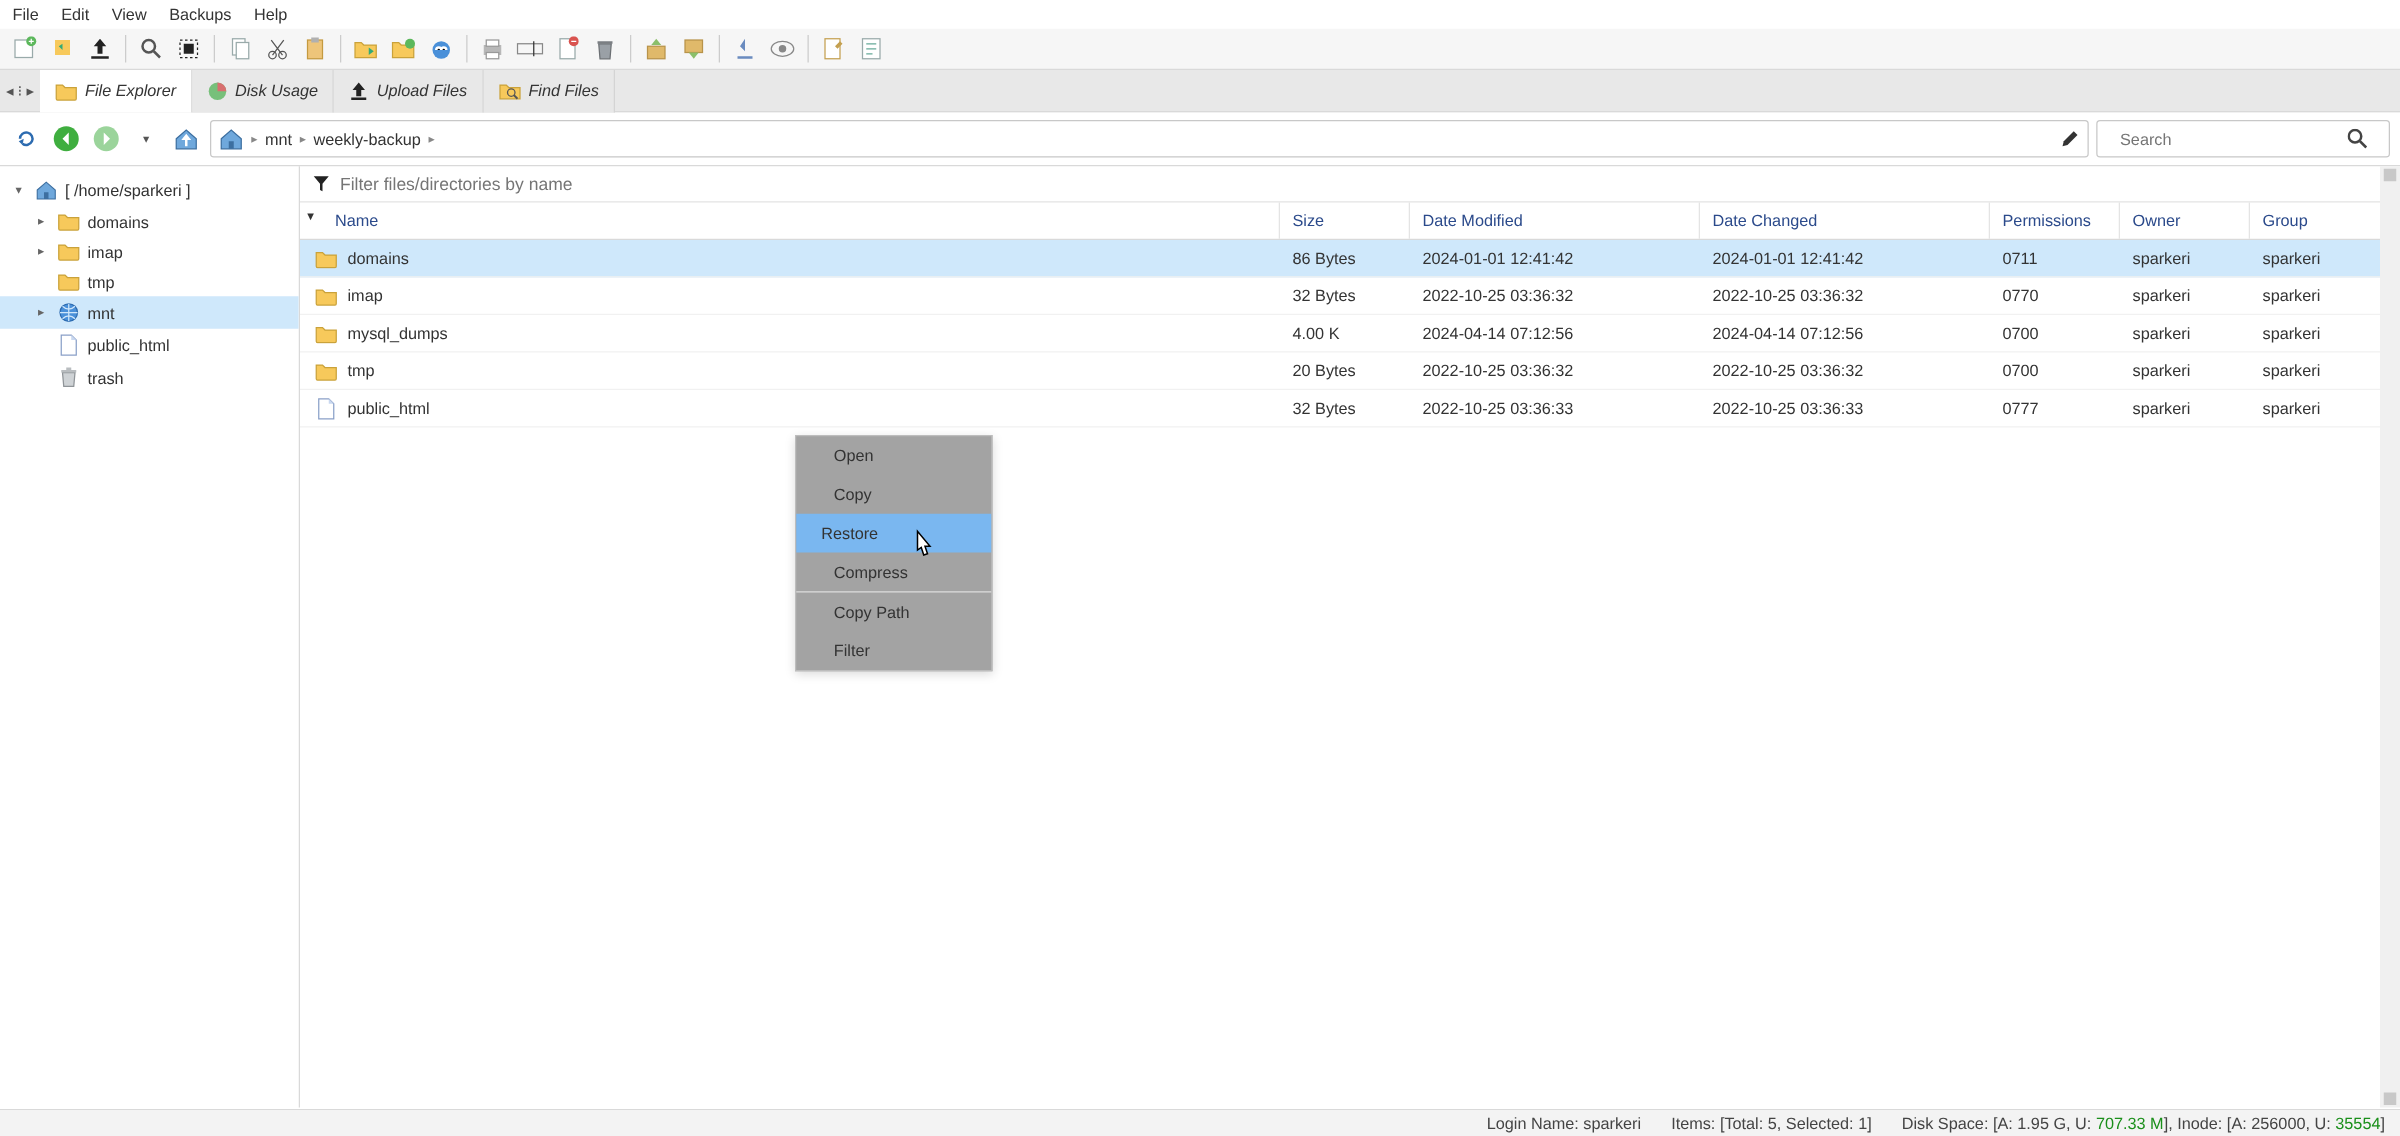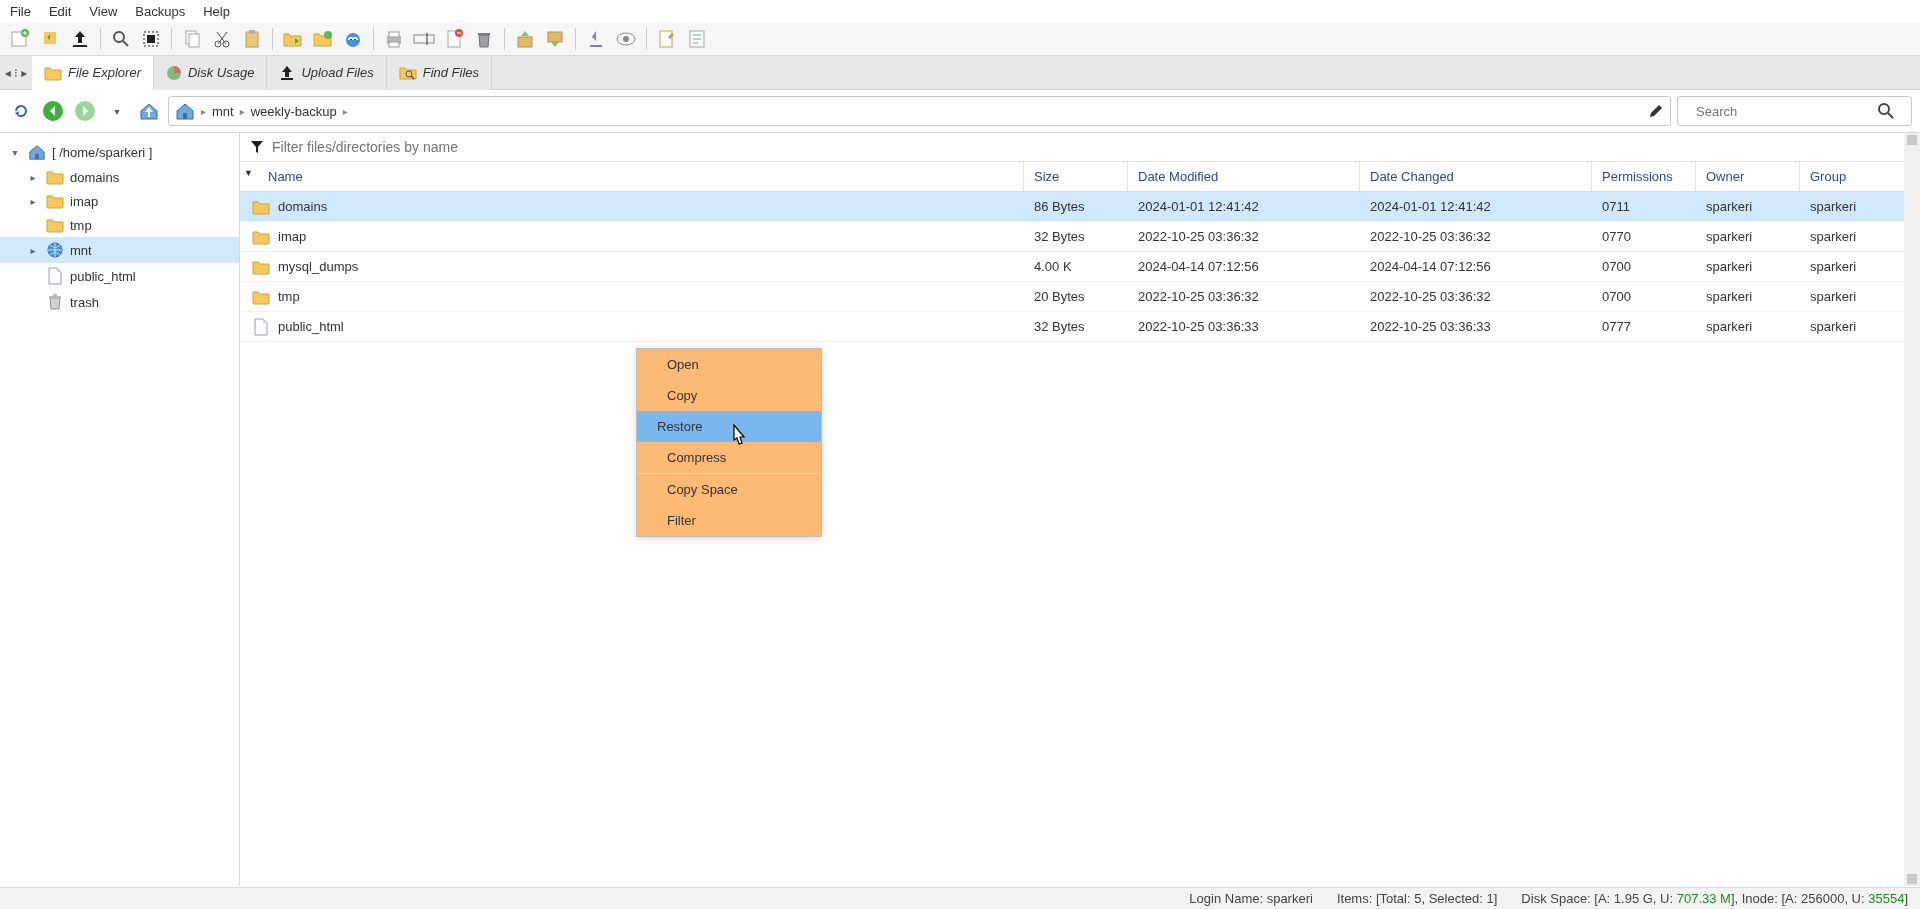--- a/index.html
+++ b/index.html
@@ -37,21 +37,21 @@
 .c-dmod { width:232px; }
 .c-dchg { width:232px; }
 .c-perm { width:104px; }
 .c-own { width:104px; }
 .c-grp { width:104px; border-right:none; }
 .trow { height:30px; border-bottom:1px solid #f1f1f1; }
 .trow.sel { background:#cfe8fb; }
 .trow .col { border-right:none; }
 .trow .c-name { padding-left:12px; gap:8px; }
 .ficn { width:18px; height:18px; display:flex; align-items:center; justify-content:center; }
-.ctxmenu { position:absolute; left:396px; top:215px; width:186px; background:#fdba74; border:1px solid #bdbdbd; box-shadow:0 2px 8px rgba(0,0,0,.15); z-index:10; }
+.ctxmenu { position:absolute; left:396px; top:215px; width:158px; background:#a3a3a3; border:1px solid #bdbdbd; box-shadow:0 2px 8px rgba(0,0,0,.15); z-index:10; }
 .ctxitem { padding:8px 16px 8px 30px; cursor:default; }
 .ctxitem.hl { background:#7ab7f0;padding-left:20px; }
 .ctxsep { height:1px; background:#ddd; }
 .cursor { position:absolute; left:486px; top:290px; z-index:20; pointer-events:none; }
 .status { position:fixed; bottom:0; left:0; right:0; height:22px; background:#f3f3f3; border-top:1px solid #d9d9d9; display:flex; align-items:center; justify-content:flex-end; gap:24px; padding:0 12px; font-size:12px; color:#444; }
 .green { color:#1a8f1a; }
 .scrollbar { width:16px; background:#f0f0f0; position:relative; }
 .scrollbar::before, .scrollbar::after { content:""; position:absolute; left:3px; right:3px; height:10px; background:#c8c8c8; }
 .scrollbar::before { top:2px; }
 .scrollbar::after { bottom:2px; }
@@ -488,21 +488,21 @@
           <div class="col c-grp">sparkeri</div>
         </div>
       </div>
 
     <div class="ctxmenu" id="ctx-host">
         <div class="ctxitem">Open</div>
         <div class="ctxitem">Copy</div>
         <div class="ctxitem hl">Restore</div>
         <div class="ctxitem">Compress</div>
         <div class="ctxsep"></div>
-        <div class="ctxitem">Copy Space</div>
+        <div class="ctxitem">Copy Path</div>
         <div class="ctxitem">Filter</div>
       </div>
 
     <div class="cursor">
       <svg width="26" height="30" viewBox="0 0 26 30">
           <path fill="#fff" stroke="#000" stroke-width="1.2" d="M8 2v15l3-2 2 6 3-1-2-6h4z"></path>
         </svg>
     </div>
   </div>
 

